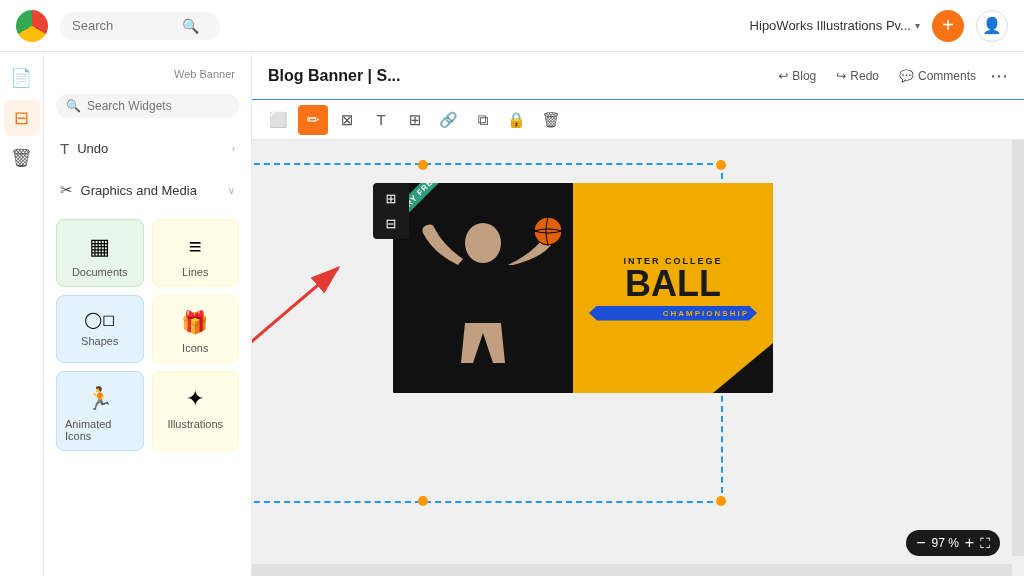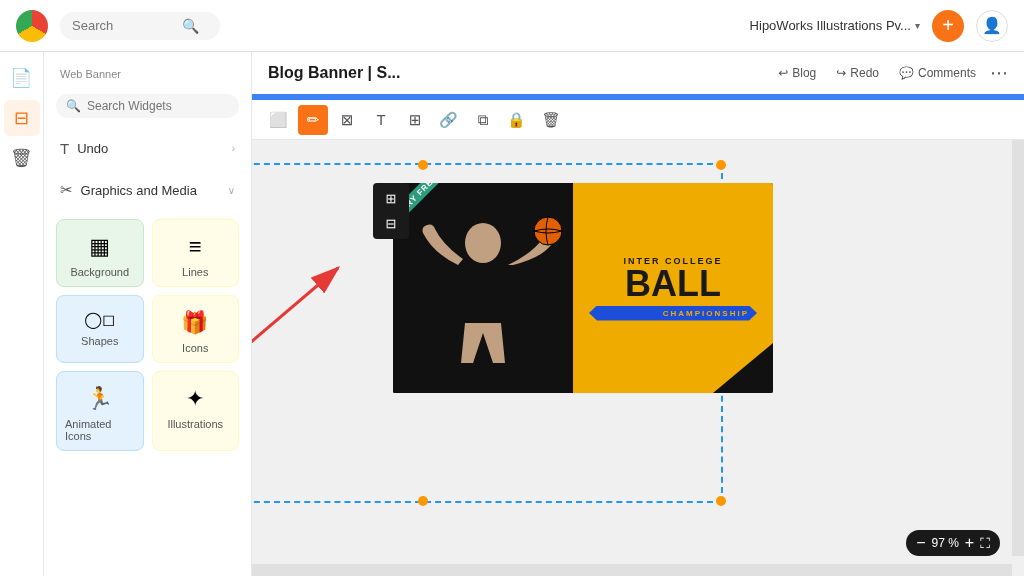--- a/index.html
+++ b/index.html
@@ -88,21 +88,21 @@
       flex-direction: column;
       overflow: hidden;
     }
     .sidebar-header {
       padding: 14px 16px 4px;
     }
     .sidebar-title {
       font-size: 16px; font-weight: 700; color: #1a1a1a;
     }
     .sidebar-subtitle {
-      font-size: 11px; color: #888; margin-top: 2px;
+      font-size: 11px; color: #888; margin-top: 2px; text-align: right;
     }
     .sidebar-search {
       margin: 10px 12px;
       display: flex; align-items: center;
       background: #f5f5f5; border-radius: 16px;
       padding: 5px 10px; gap: 6px;
     }
     .sidebar-search input {
       border: none; background: transparent; outline: none;
       font-size: 12px; color: #555; width: 100%;
@@ -148,21 +148,21 @@
       flex-direction: column;
       background: #f0f0f0;
       position: relative;
       overflow: hidden;
     }
 
     
     .doc-header {
       height: 48px;
       background: #fff;
-      border-bottom: 6px solid #3b82f6;
+      border-bottom: 1px solid #3b82f6;
       display: flex; align-items: center;
       padding: 0 16px;
       gap: 12px;
     }
     .doc-title {
       font-size: 16px; font-weight: 600; color: #1a1a1a;
       flex: 1;
     }
     .doc-actions {
       display: flex; align-items: center; gap: 8px;
@@ -400,21 +400,21 @@
       <div class="sidebar-item">
         <span class="item-icon">✂</span>
         <span class="item-label">Graphics and Media</span>
         <span class="chevron-down">∨</span>
       </div>
     </div>
 
     <div class="widget-grid">
       <div class="widget-card bg-green">
         <span class="w-icon">▦</span>
-        <span class="w-label">Background</span>
+        <span class="w-label">Documents</span>
       </div>
       <div class="widget-card bg-yellow">
         <span class="w-icon">≡</span>
         <span class="w-label">Lines</span>
       </div>
       <div class="widget-card bg-blue">
         <span class="w-icon" style="font-size:16px;">◯◻</span>
         <span class="w-label">Shapes</span>
       </div>
       <div class="widget-card bg-yellow">

